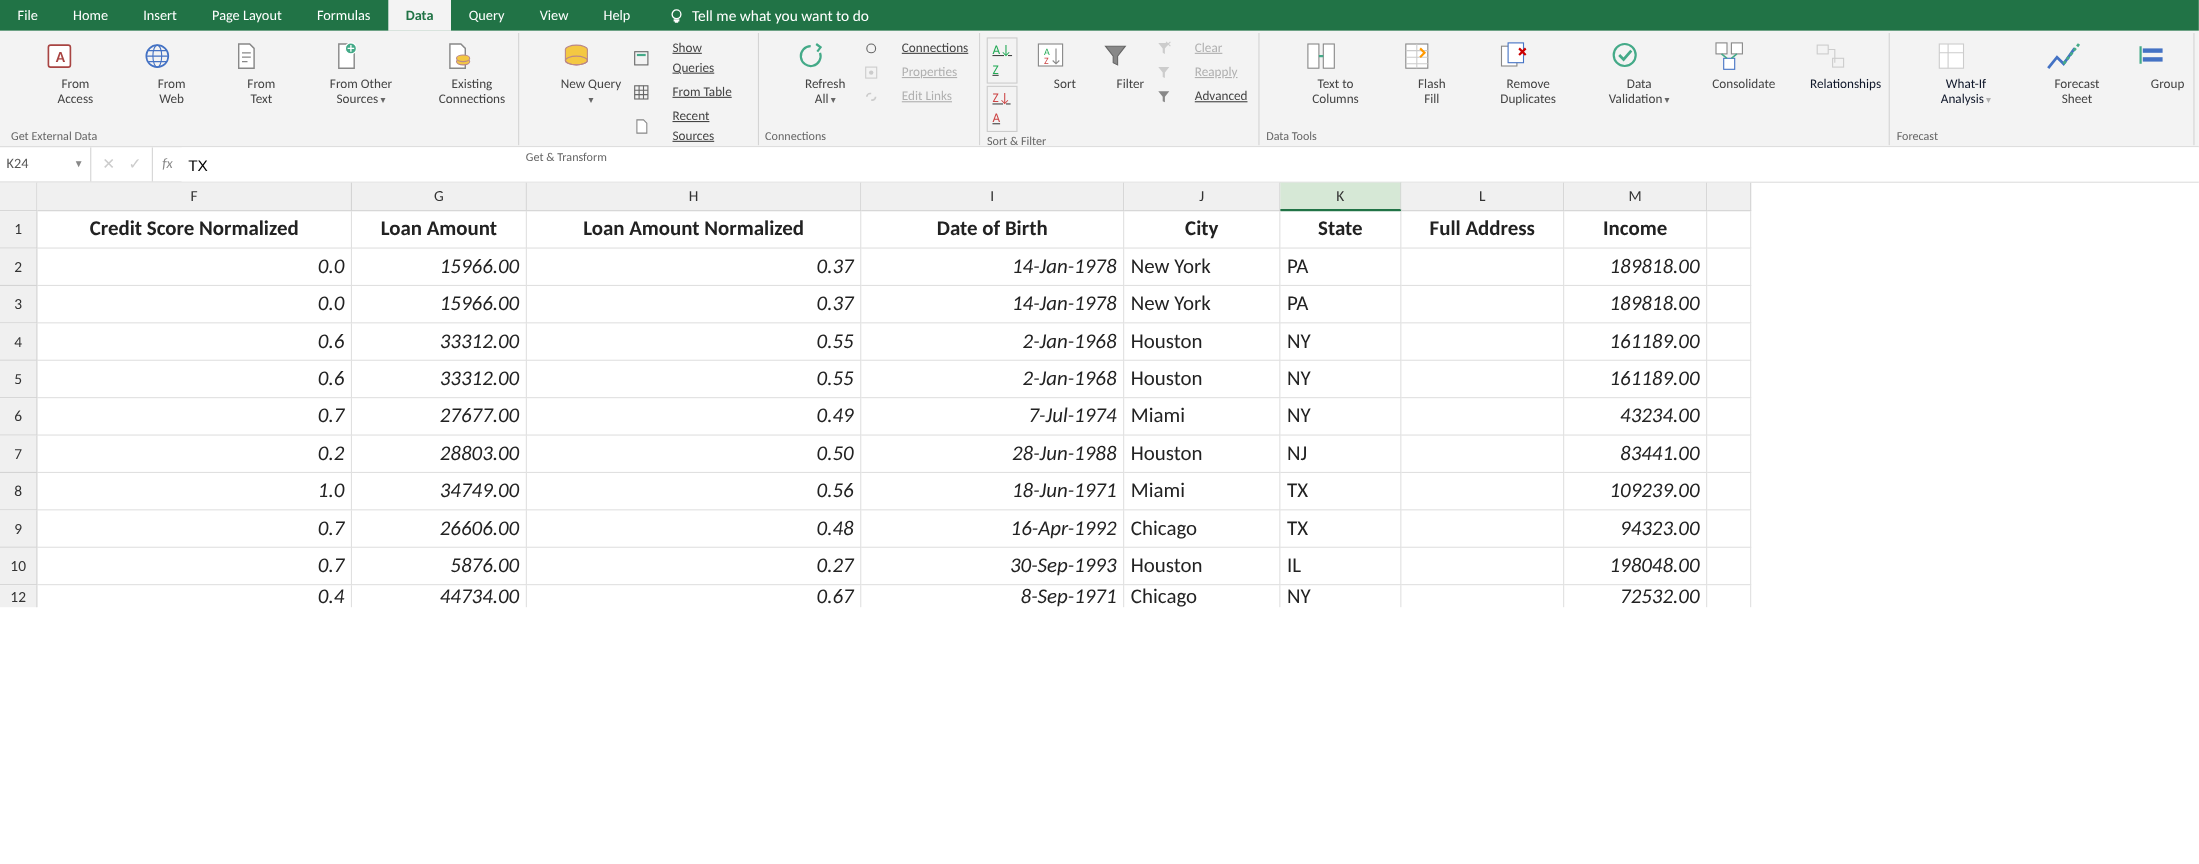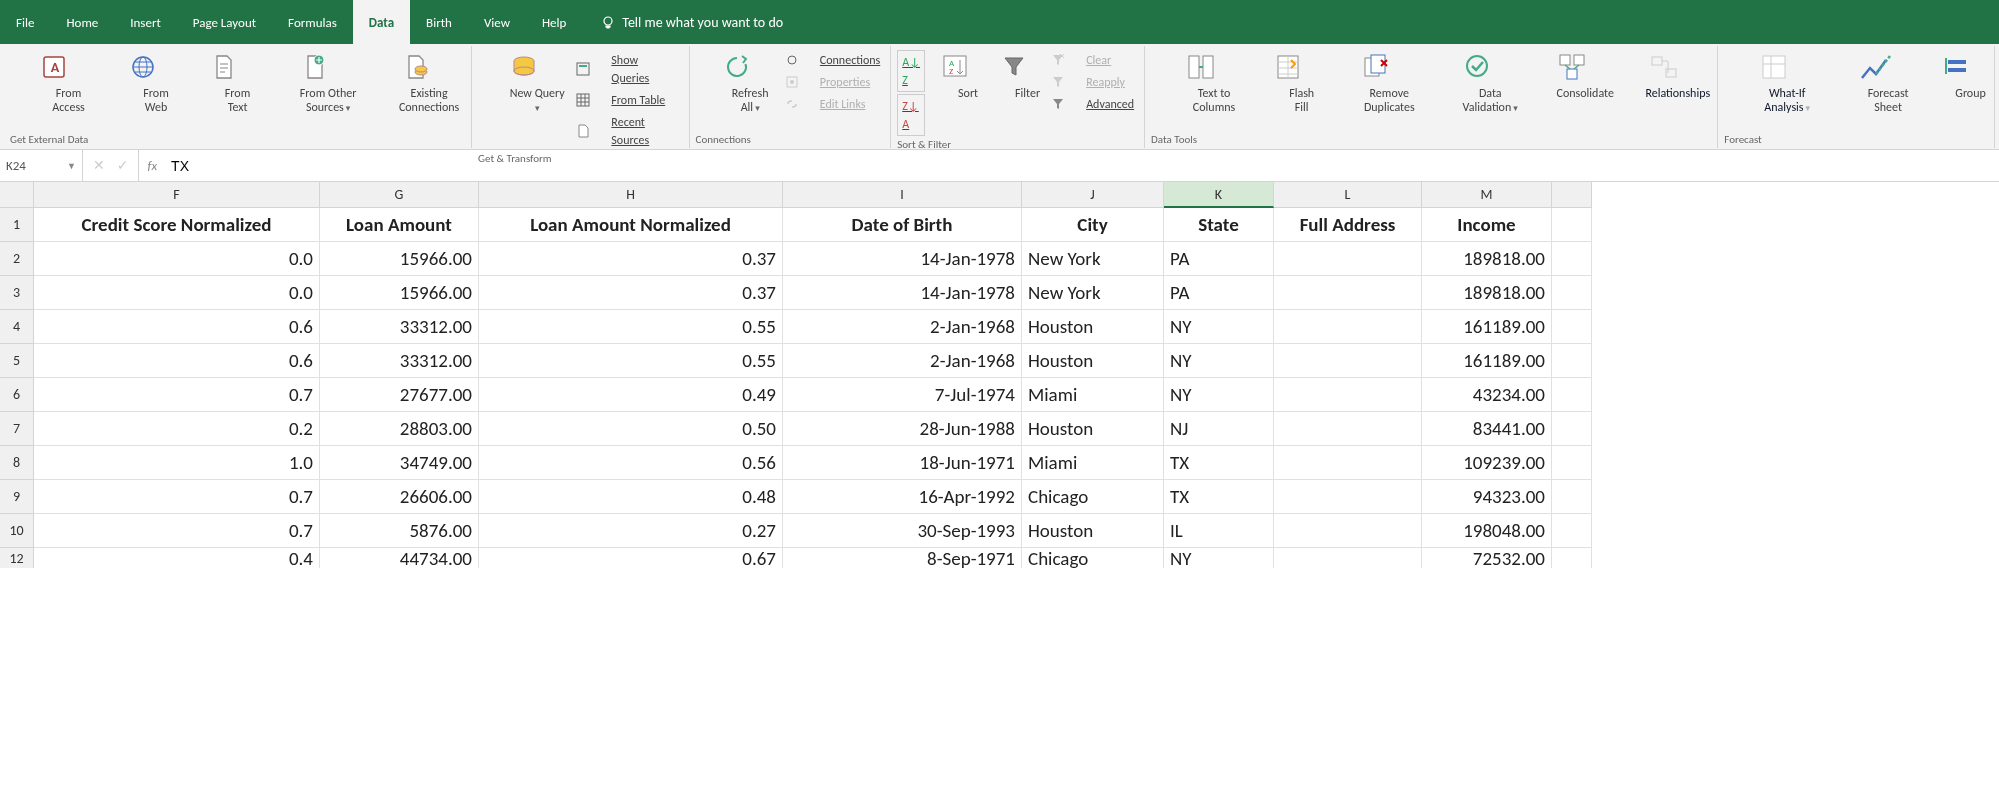--- a/index.html
+++ b/index.html
@@ -1,19 +1,19 @@
 <!DOCTYPE html>
 <html><head>
 <meta charset="utf-8">
 <style>
 * { margin: 0; padding: 0; box-sizing: border-box; }
 body { font-family: 'Segoe UI', Calibri, Arial, sans-serif; font-size: 14px; background: #fff; overflow: hidden; width: 1999px; height: 785px; }
 
 
-.menubar { background: #217346; height: 44px; display: flex; align-items: stretch; color: #fff; }
+.menubar { background: #217346; height: 28px; display: flex; align-items: stretch; color: #fff; }
 .menubar .tab { padding: 0 16px; display: flex; align-items: center; font-size: 13px; cursor: pointer; }
 .menubar .tab.active { background: #f3f3f3; color: #217346; font-weight: 700; }
 .menubar .tell-me { display: flex; align-items: center; padding: 0 10px; margin-left: 8px; }
 .menubar .tell-me .bulb { margin-right: 6px; }
 
 
 .ribbon { background: #f3f3f3; border-bottom: 1px solid #d4d4d4; height: 106px; display: flex; align-items: flex-start; padding: 2px 4px 0 4px; }
 .ribbon-group { display: flex; flex-direction: column; align-items: center; border-right: 1px solid #d4d4d4; height: 102px; padding: 0 6px; position: relative; }
 .ribbon-group-content { display: flex; align-items: flex-start; flex: 1; gap: 2px; padding-top: 2px; }
 .ribbon-group-label { font-size: 11px; color: #666; padding: 2px 0; text-align: left; width: 100%; }
@@ -38,21 +38,21 @@
 
 .grid { display: flex; flex-direction: column; }
 .col-headers { display: flex; height: 26px; }
 .corner { width: 34px; background: #f0f0f0; border-right: 1px solid #d4d4d4; border-bottom: 1px solid #d4d4d4; }
 .colh { background: #f0f0f0; border-right: 1px solid #d4d4d4; border-bottom: 1px solid #d4d4d4; display: flex; align-items: center; justify-content: center; font-size: 14px; color: #333; }
 .colh.sel { background: #d6e8d6; border-bottom: 2px solid #217346; }
 .row { display: flex; height: 34px; }
 .rowh { width: 34px; background: #f0f0f0; border-right: 1px solid #d4d4d4; border-bottom: 1px solid #d4d4d4; display: flex; align-items: center; justify-content: center; font-size: 14px; color: #333; }
 .cell { border-right: 1px solid #e0e0e0; border-bottom: 1px solid #e0e0e0; display: flex; align-items: center; padding: 0 6px; font-size: 19px; color: #222; overflow: hidden; white-space: nowrap; }
 .cell.header-cell { font-weight: 700; justify-content: center; font-size: 19px; }
-.cell.num { justify-content: flex-end; }
+.cell.num { justify-content: flex-end; font-style: italic; }
 .cell.txt { justify-content: flex-start; }
 .row.clipped { height: 20px; border-bottom: none; }
 .row.clipped .cell, .row.clipped .rowh { border-bottom: none; }
 
 
 .c-F { width: 286px; }
 .c-G { width: 159px; }
 .c-H { width: 304px; }
 .c-I { width: 239px; }
 .c-J { width: 142px; }
@@ -66,21 +66,21 @@
 </head>
 <body>
 
 <div class="menubar">
   <div class="tab">File</div>
   <div class="tab">Home</div>
   <div class="tab">Insert</div>
   <div class="tab">Page Layout</div>
   <div class="tab">Formulas</div>
   <div class="tab active">Data</div>
-  <div class="tab">Birth</div>
+  <div class="tab">Query</div>
   <div class="tab">View</div>
   <div class="tab">Help</div>
   <div class="tell-me">
     <span class="bulb">
       <svg width="16" height="16" viewBox="0 0 16 16">
           <circle cx="8" cy="7" r="4" fill="none" stroke="#fff" stroke-width="1.2"></circle>
           <path d="M6 12h4v1H6zM6.5 14h3" stroke="#fff" stroke-width="1.2"></path>
         </svg>
     </span>
     <span>Tell me what you want to do</span>

